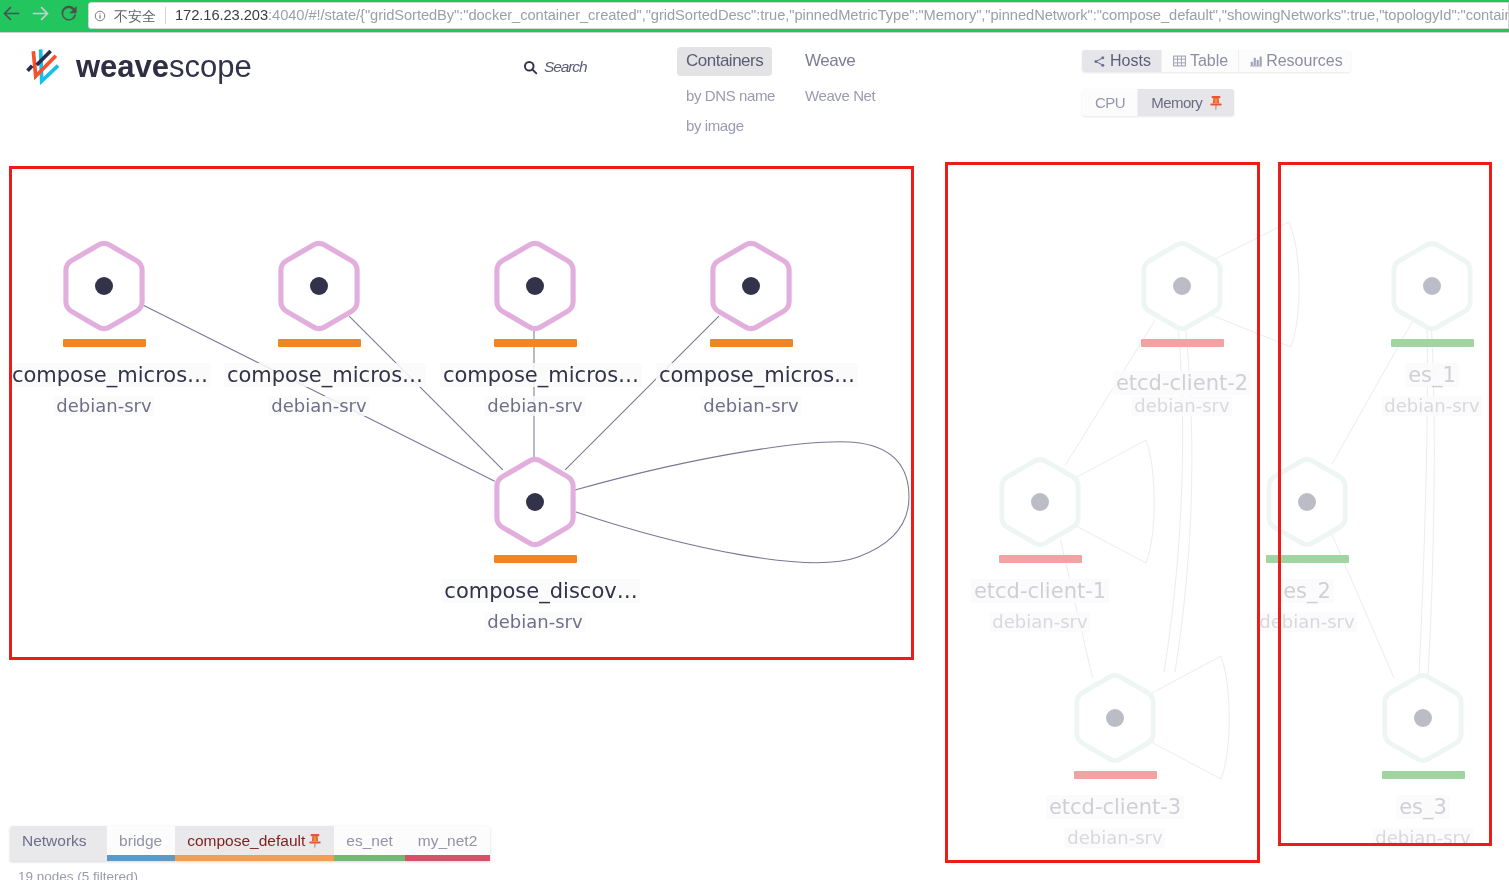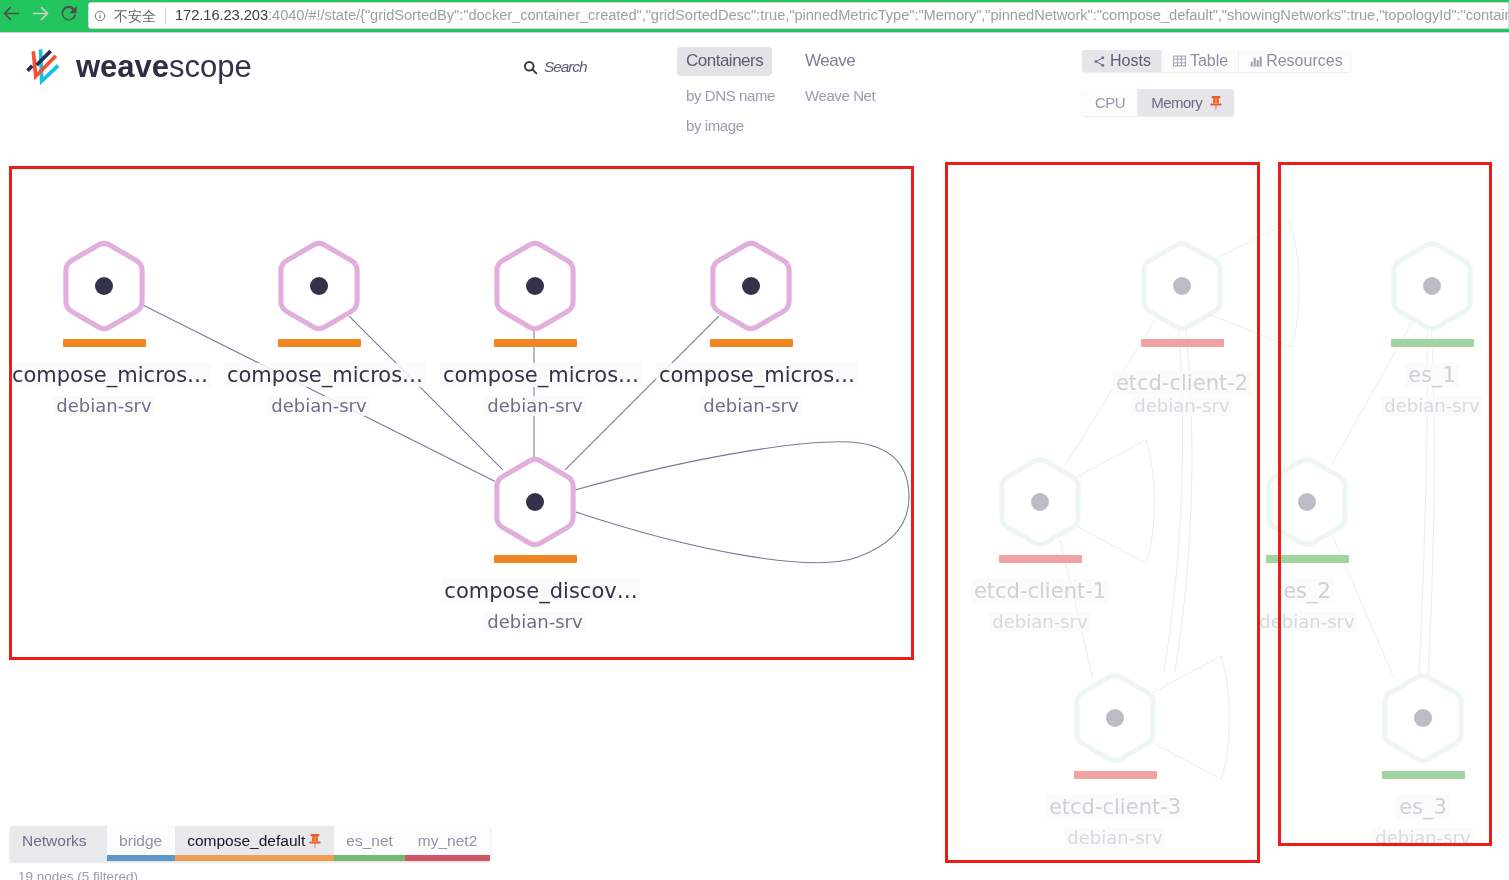--- a/index.html
+++ b/index.html
@@ -108,21 +108,21 @@
 
   
   #networks { position:absolute; left:10px; top:826px; display:flex; height:35px;
               box-shadow:0 1px 3px rgba(0,0,0,0.16); border-radius:3px 3px 0 0; overflow:hidden;
               background:#fcfcfd; }
   .net-item { font-size:15.5px; color:#9292a8; padding:0 12.5px; line-height:29px;
               font-family:"Liberation Sans", sans-serif; white-space:nowrap;
               border-bottom:6px solid transparent; display:flex; align-items:center; gap:4px; }
   .net-item.title { background:#e9e9ec; color:#6e6e88; border-bottom-color:transparent;
                     padding:0 20px 0 12px; }
-  .net-item.sel { background:#e9e9ec; color:#0f172a; }
+  .net-item.sel { background:#e9e9ec; color:#7f1d1d; }
   .net-item > span { display:flex; align-items:center; }
   #nodecount { position:absolute; left:18px; top:869px; font-size:13.5px; color:#9a9ab0;
                letter-spacing:0px; line-height:16px;
                font-family:"Liberation Sans", sans-serif; }
 </style>
 </head>
 <body>
 
 <div id="browser-bar">
   <svg class="nav-ico" id="back-btn" viewBox="1.5 3 21 18">

